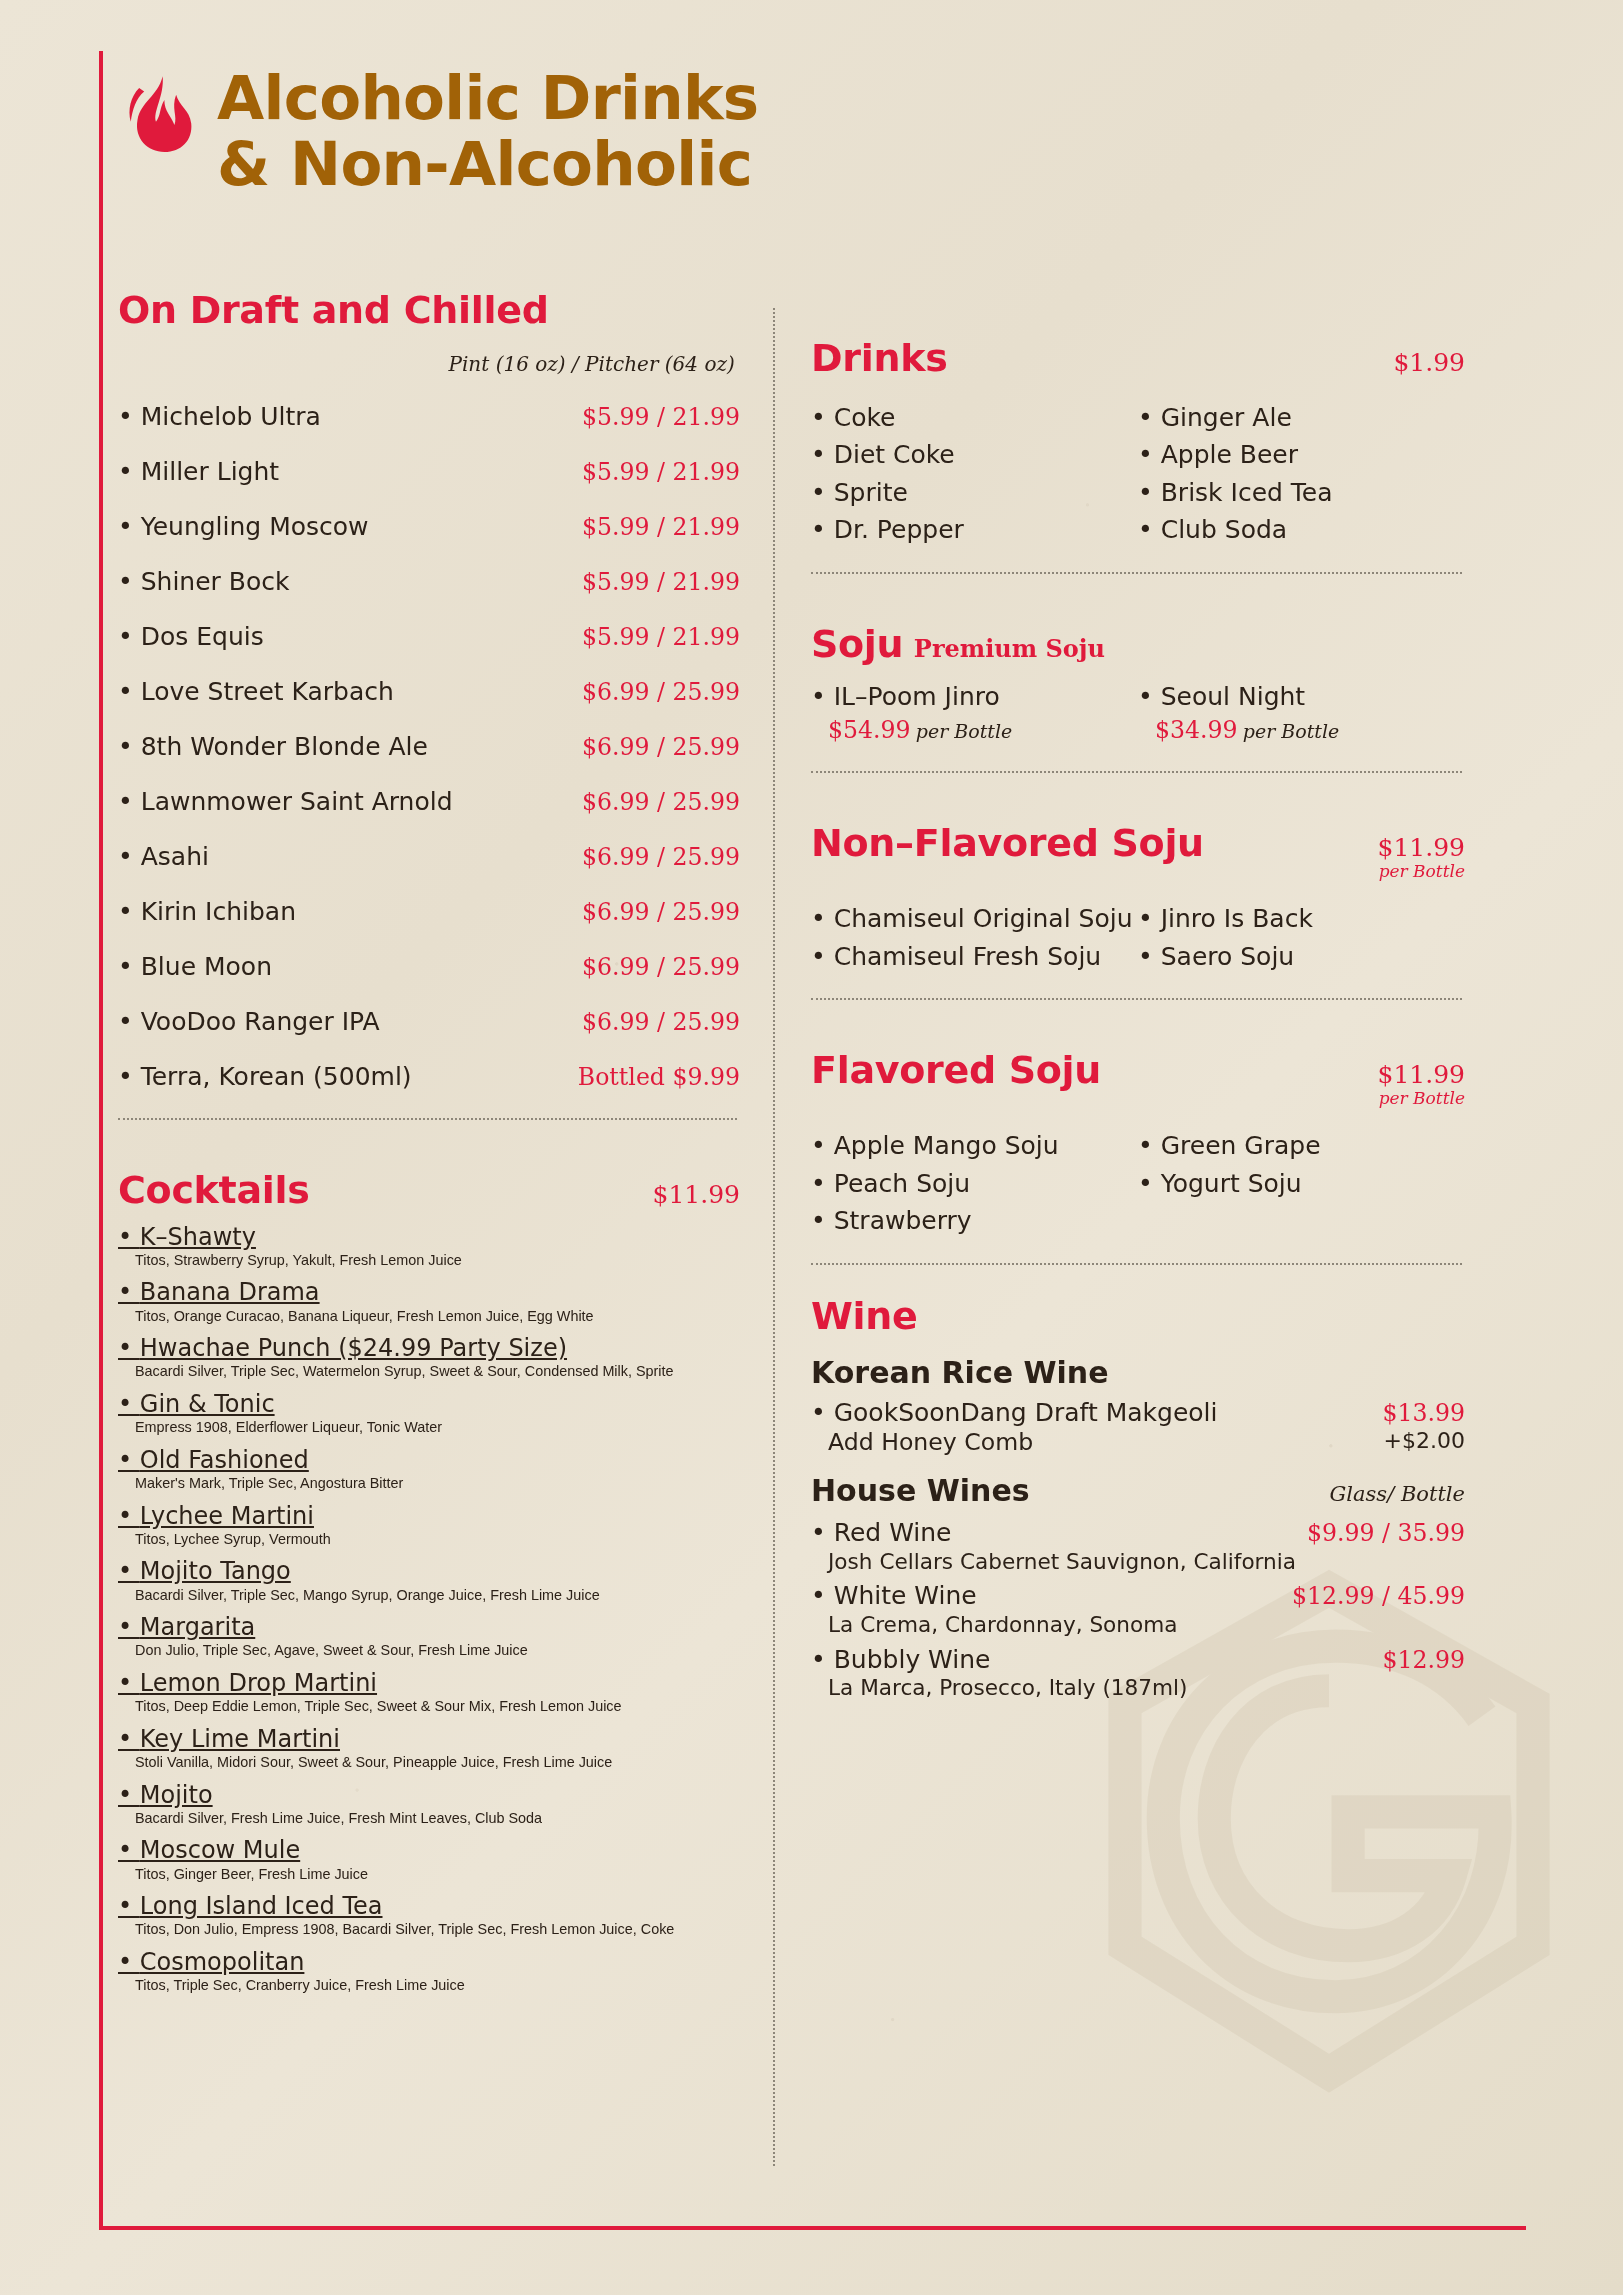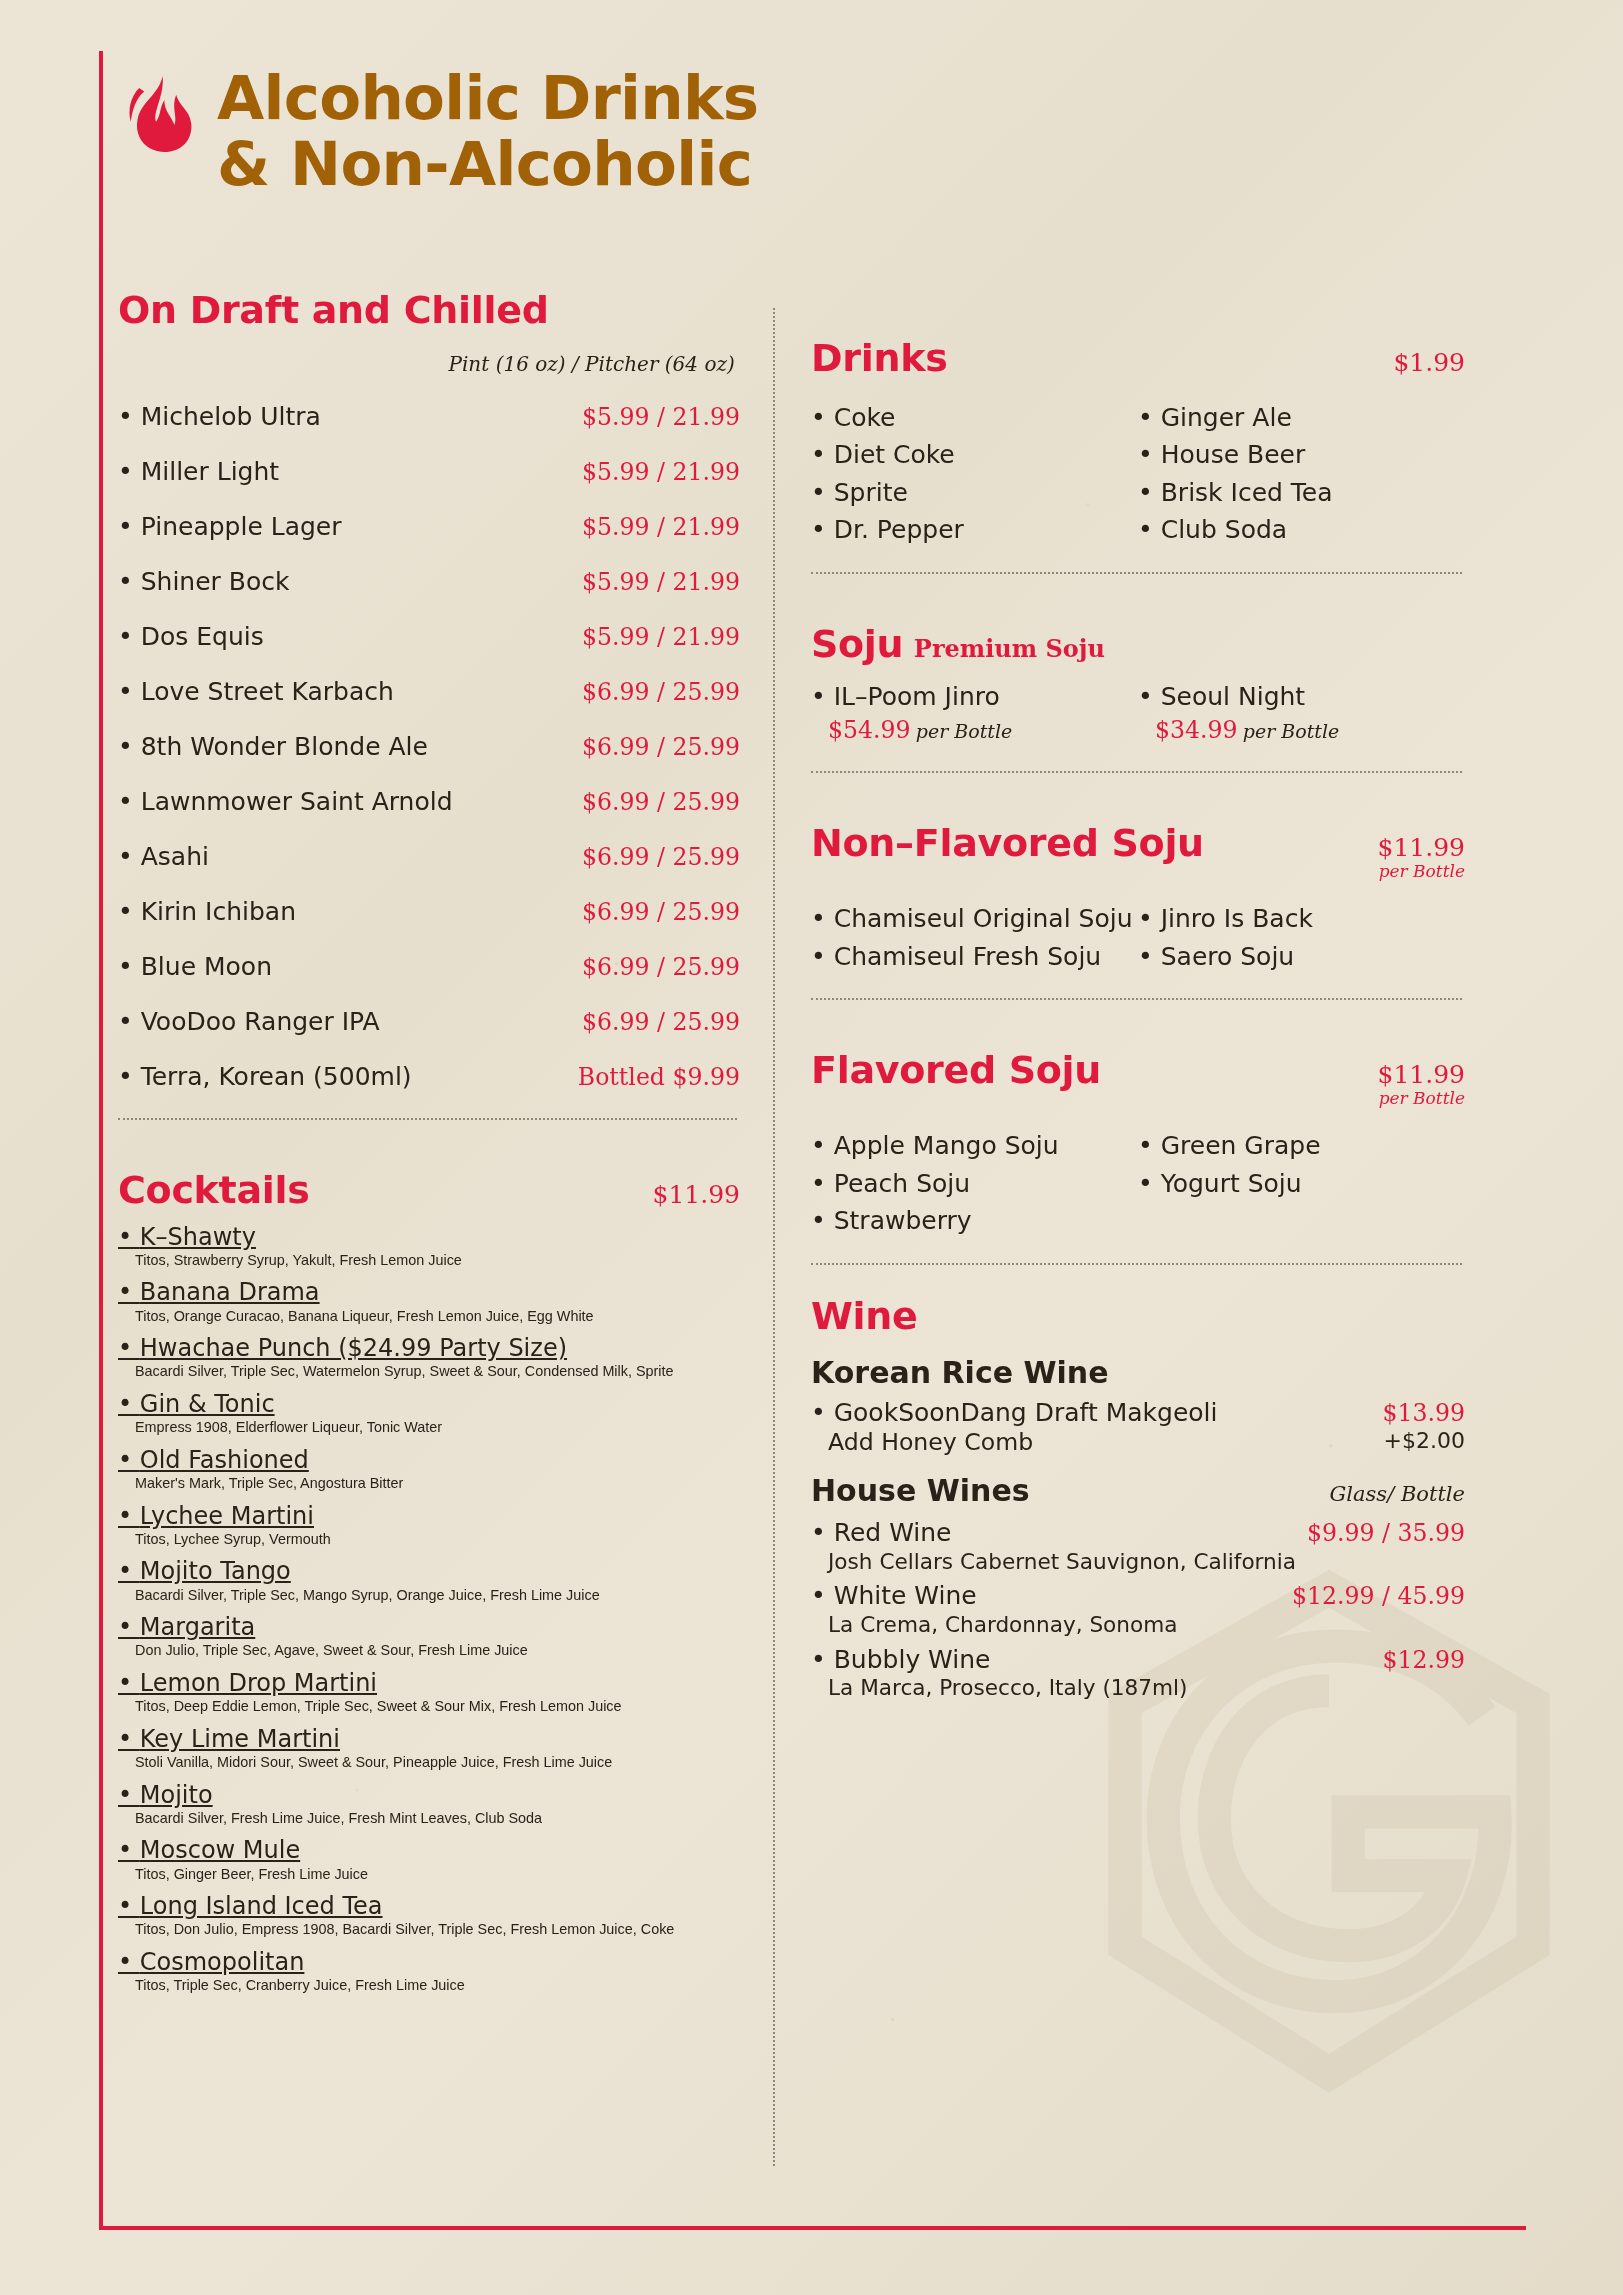--- a/index.html
+++ b/index.html
@@ -312,21 +312,21 @@
     <div>
       <div class="item-row">
         <span class="item-name">Michelob Ultra</span>
         <span class="item-price">$5.99 / 21.99</span>
       </div>
       <div class="item-row">
         <span class="item-name">Miller Light</span>
         <span class="item-price">$5.99 / 21.99</span>
       </div>
       <div class="item-row">
-        <span class="item-name">Pineapple Lager</span>
+        <span class="item-name">Yeungling Moscow</span>
         <span class="item-price">$5.99 / 21.99</span>
       </div>
       <div class="item-row">
         <span class="item-name">Shiner Bock</span>
         <span class="item-price">$5.99 / 21.99</span>
       </div>
       <div class="item-row">
         <span class="item-name">Dos Equis</span>
         <span class="item-price">$5.99 / 21.99</span>
       </div>
@@ -439,21 +439,21 @@
     </div>
     <div class="two-col-list">
       <div class="tc">
         <div class="bullet-item">Coke</div>
         <div class="bullet-item">Diet Coke</div>
         <div class="bullet-item">Sprite</div>
         <div class="bullet-item">Dr. Pepper</div>
       </div>
       <div class="tc">
         <div class="bullet-item">Ginger Ale</div>
-        <div class="bullet-item">House Beer</div>
+        <div class="bullet-item">Apple Beer</div>
         <div class="bullet-item">Brisk Iced Tea</div>
         <div class="bullet-item">Club Soda</div>
       </div>
     </div>
 
     <div class="dotted-sep"></div>
 
     <div class="sec-row">
       <div style="display:flex; align-items:baseline;">
         <h2 class="sec">Soju</h2>

